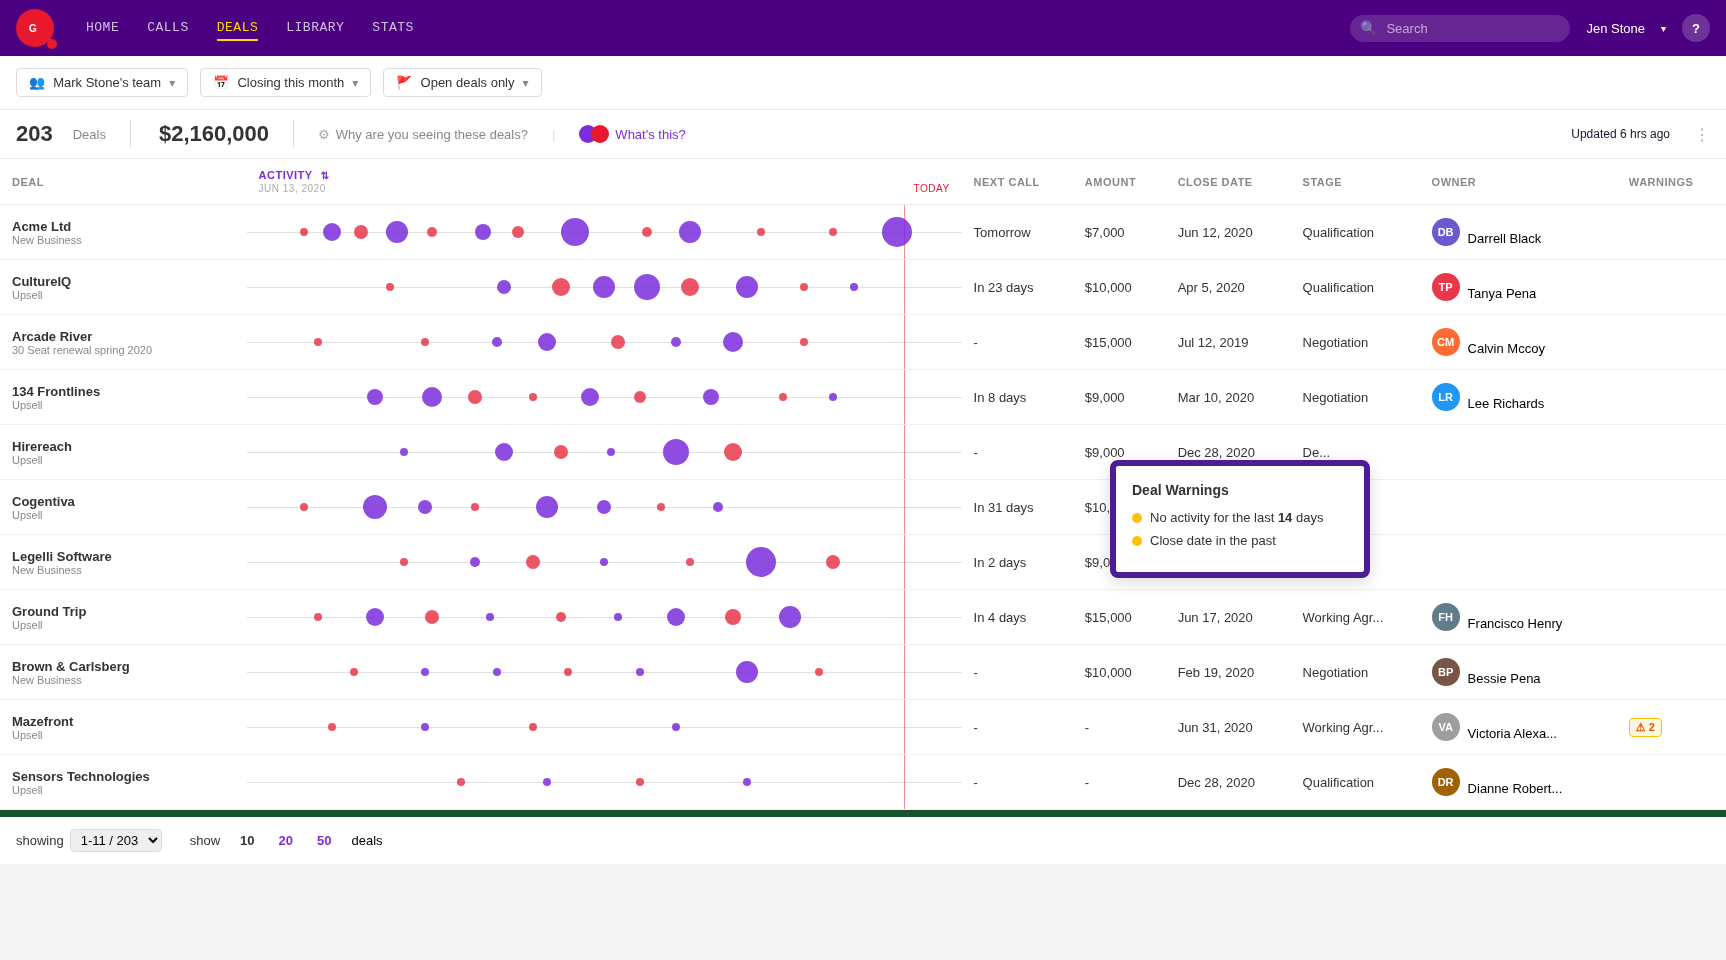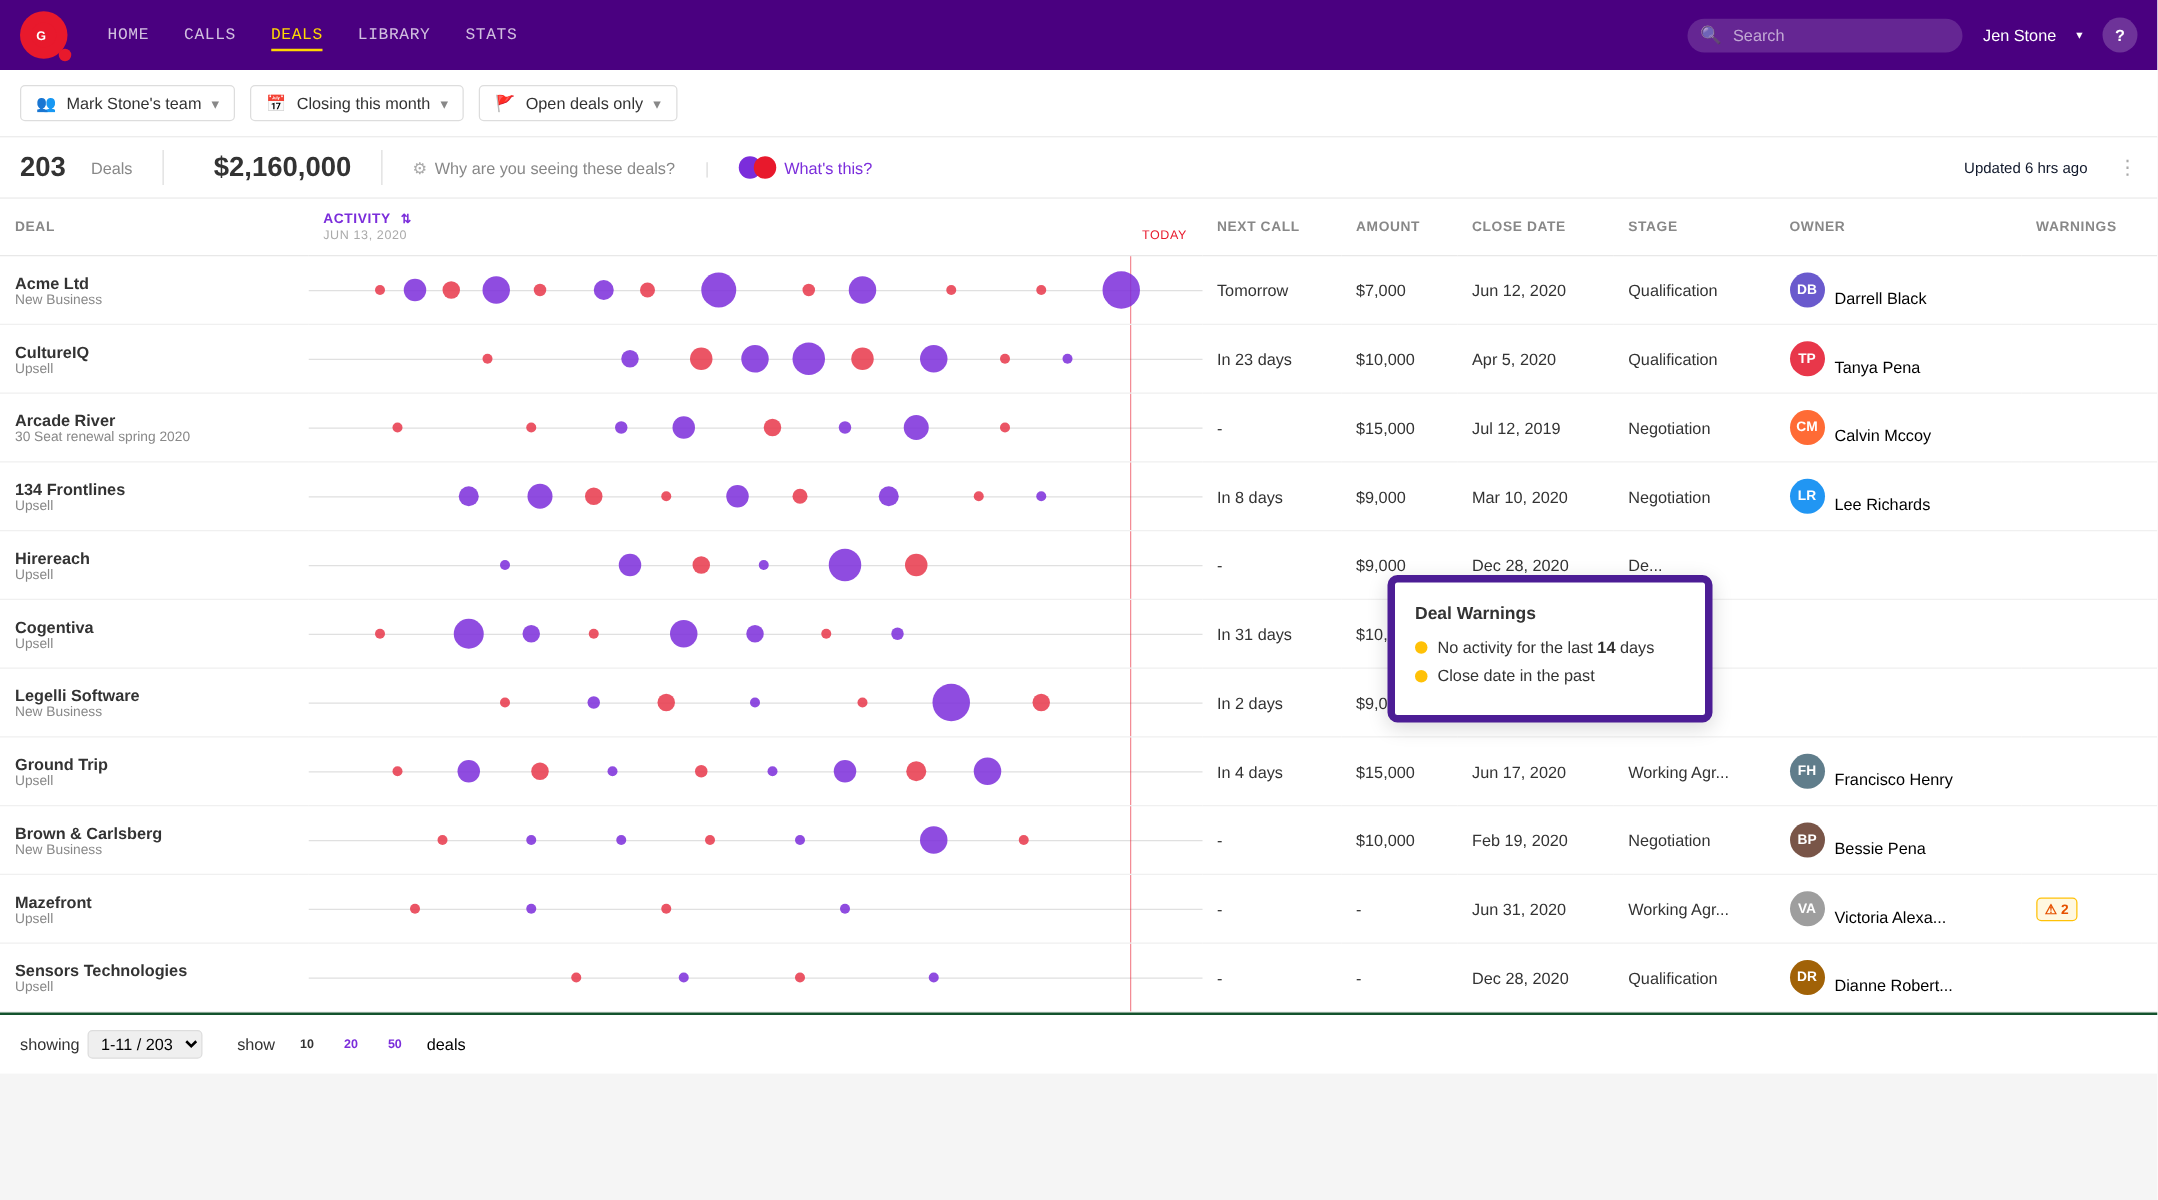--- a/index.html
+++ b/index.html
@@ -22,21 +22,21 @@
 
     
     .filters-bar { background: white; padding: 12px 16px; display: flex; gap: 12px; align-items: center; border-bottom: 1px solid #e8e8e8; }
     .filter-btn { display: flex; align-items: center; gap: 8px; border: 1px solid #ddd; border-radius: 4px; padding: 6px 12px; background: white; cursor: pointer; font-size: 13px; color: #333; }
     .filter-btn .filter-ico { color: #888; font-size: 12px; }
 
     
     .summary-bar { background: white; padding: 10px 16px; display: flex; align-items: center; gap: 16px; border-bottom: 1px solid #e8e8e8; }
     .summary-count { font-size: 22px; font-weight: 700; color: #333; }
     .summary-label { font-size: 13px; color: #888; margin-left: 4px; }
-    .summary-amount { font-size: 22px; font-weight: 700; color: #333; margin-left: 16px; }
+    .summary-amount { font-size: 22px; font-weight: 700; color: #333; margin-left: 4px; }
     .summary-divider { width: 1px; height: 28px; background: #ddd; margin: 0 8px; }
     .filter-why { display: flex; align-items: center; gap: 6px; color: #888; font-size: 13px; cursor: pointer; }
     .whats-this { display: flex; align-items: center; gap: 6px; color: #7b2ddb; font-size: 13px; cursor: pointer; font-weight: 500; }
     .toggle-dots { display: flex; gap: 2px; }
     .dot-purple { width: 18px; height: 18px; border-radius: 50%; background: #7b2ddb; }
     .dot-pink { width: 18px; height: 18px; border-radius: 50%; background: #e8192c; margin-left: -8px; }
     .updated-text { margin-left: auto; color: #0f172a; font-size: 12px; }
     .more-ico { color: #aaa; font-size: 16px; cursor: pointer; margin-left: 8px; }
 
     
@@ -70,25 +70,25 @@
 
     
     .deal-warnings-tooltip { position: fixed; top: 460px; left: 1110px; background: white; border: 6px solid #4c1d95; border-radius: 8px; padding: 16px; box-shadow: 0 4px 16px rgba(0,0,0,0.15); z-index: 100; min-width: 260px; }
     .deal-warnings-title { font-weight: 700; font-size: 14px; color: #333; margin-bottom: 12px; }
     .warning-item { display: flex; align-items: center; gap: 8px; margin-bottom: 8px; font-size: 13px; color: #333; }
     .warning-dot { width: 10px; height: 10px; border-radius: 50%; flex-shrink: 0; }
     .warning-dot-yellow { background: #ffc107; }
     .warning-item strong { font-weight: 700; margin-top: 46px; }
 
     
-    .footer-bar { background: white; padding: 12px 16px; display: flex; align-items: center; gap: 16px; border-top: 2px solid #14532d; }
+    .footer-bar { background: white; padding: 12px 16px; display: flex; align-items: center; gap: 16px; border-top: 7px solid #14532d; }
     .footer-showing { font-size: 13px; color: #333; display: flex; align-items: center; gap: 6px; }
     .footer-showing select { border: 1px solid #ddd; border-radius: 4px; padding: 2px 6px; font-size: 13px; cursor: pointer; }
     .show-label { font-size: 13px; color: #333; margin-left: 12px; }
-    .page-size-btn { font-size: 10px; color: #7b2ddb; font-weight: 600; cursor: pointer; text-decoration: none; margin: 0 4px; }
+    .page-size-btn { font-size: 13px; color: #7b2ddb; font-weight: 600; cursor: pointer; text-decoration: none; margin: 0 4px; }
     .page-size-btn.active { color: #333; font-weight: 700; }
 
     .nav-link-deals { color: #ffd700; border-bottom: 2px solid #ffd700; }
   </style>
 </head>
 <body>
 
 <nav class="nav">
   <div class="nav-logo">
     <div class="nav-logo-icon">

